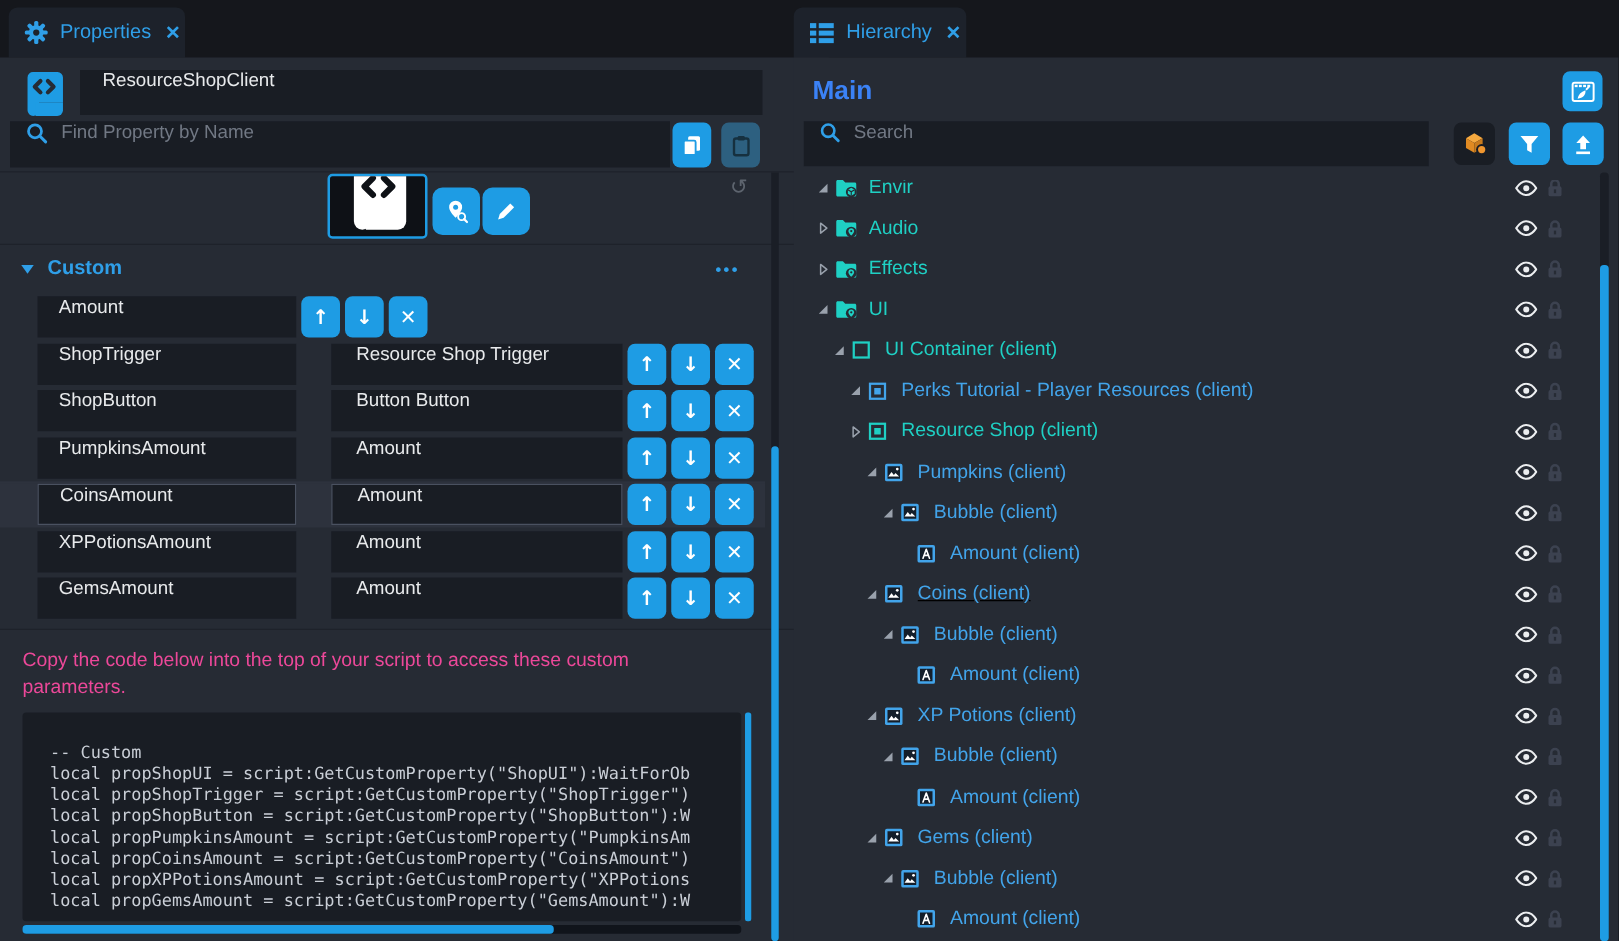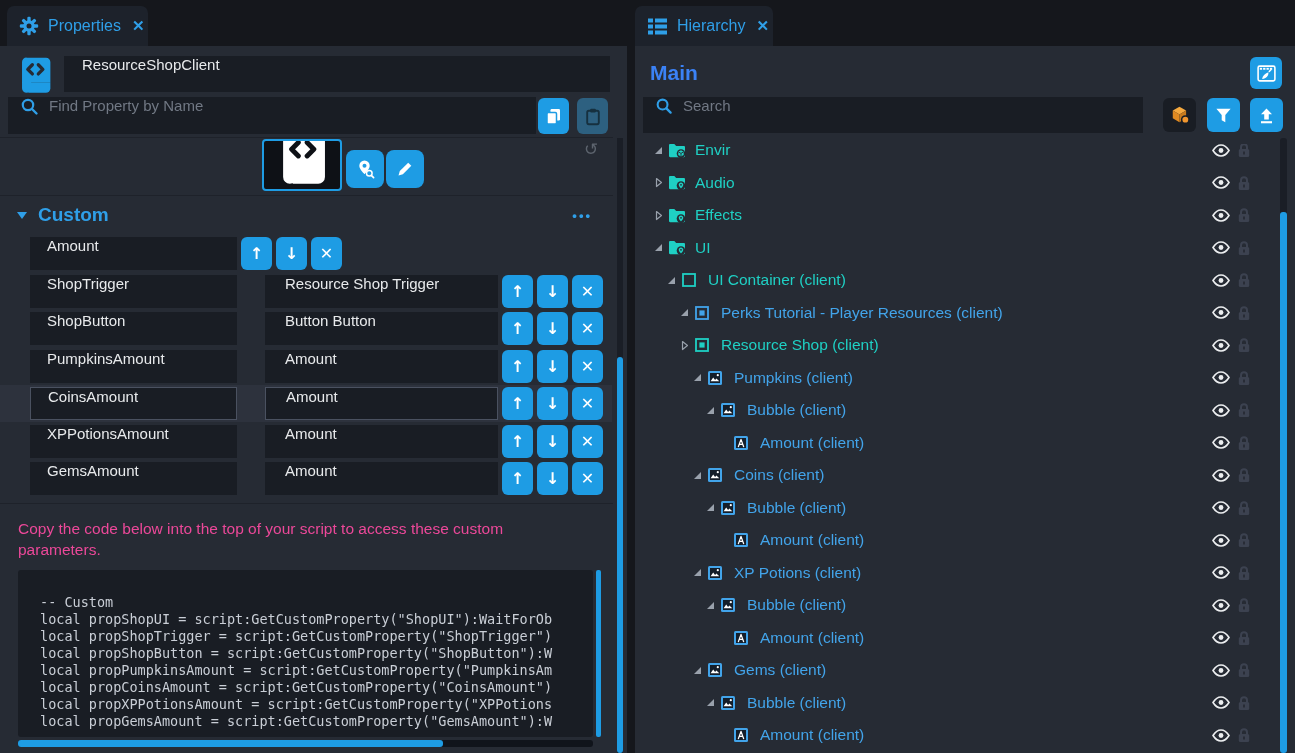--- a/index.html
+++ b/index.html
@@ -7,38 +7,38 @@
   .panel{position:absolute;top:6px;bottom:0;}
   .panel-body{position:absolute;top:40px;left:0;right:0;bottom:0;background:#262b34;}
   
   .tab{position:absolute;top:0;height:40px;background:#1d222b;border-radius:7px 7px 0 0;display:flex;align-items:center;padding:0 12px;gap:9px;box-sizing:border-box;cursor:default;}
   .tab-label{color:#2f9fe8;font-size:16px;}
   .tab-close{color:#2f9fe8;font-size:15px;font-weight:bold;margin-left:2px;}
   
   .field{background:#191d24;border-radius:0;display:flex;align-items:flex-start;color:#e8eaec;font-size:15px;box-sizing:border-box;}
   .ph{color:#717884;}
   
-  .properties{left:0;width:627px;}
+  .properties{left:0;width:627px;padding-left:36px;}
   .properties .tab{left:7px;width:141px;}
   .script-icon{position:absolute;left:13px;top:9px;width:45px;height:42px;color:#1e9ce4;}
   .name-field{position:absolute;left:64px;top:10px;width:546px;height:36px;padding:0 18px;}
   .search-field{position:absolute;left:8px;top:51px;width:528px;height:37px;padding:0 12px;gap:10px;}
   .sqbtn{position:absolute;top:52px;width:31px;height:36px;border:none;border-radius:6px;background:#1e9ce4;display:flex;align-items:center;justify-content:center;padding:0;cursor:pointer;}
   .copy-btn{left:538px;}
   .paste-btn{left:577px;background:#2d6080;}
   .divider{position:absolute;left:0;height:1px;background:#1e222a;}
   .thumb-box{position:absolute;left:262px;top:93px;width:80px;height:52px;background:#0e1116;border:2px solid #1e9ce4;border-radius:4px;overflow:hidden;box-sizing:border-box;}
   .thumb-box svg{position:absolute;left:8px;top:-13px;}
   .roundbtn{position:absolute;width:38px;height:38px;border:none;border-radius:8px;background:#1e9ce4;display:flex;align-items:center;justify-content:center;padding:0;cursor:pointer;}
   .pin-btn{left:346px;top:104px;}
   .pencil-btn{left:386px;top:104px;}
   .reset{position:absolute;left:584px;top:93px;color:#5d646e;font-size:17px;}
   .section-head{position:absolute;left:0;top:154px;width:612px;height:30px;display:flex;align-items:center;}
   .tri-down{width:0;height:0;border-left:5.5px solid transparent;border-right:5.5px solid transparent;border-top:7px solid #2f9fe8;margin-left:17px;}
-  .section-title{color:#2f9fe8;font-size:19px;font-weight:bold;margin-left:11px;}
+  .section-title{color:#2f9fe8;font-size:16px;font-weight:bold;margin-left:11px;}
   .dots{margin-left:auto;margin-right:20px;color:#2f9fe8;font-size:13px;letter-spacing:2px;font-weight:bold;}
   .p-rows{position:absolute;left:0;top:191px;width:612px;}
   .p-row{display:flex;align-items:center;height:33px;margin-bottom:4.5px;padding-left:30px;box-sizing:border-box;}
   .p-row.hl{background:#2d323d;box-shadow:0 -2px 0 #2d323d,0 2px 0 #2d323d;}
   .pname{width:207px;height:33px;padding:0 17px;}
   .pvalue{width:233px;height:33px;padding:0 20px;margin-left:28px;}
   .p-row.hl .pname,.p-row.hl .pvalue{border:1px solid #4a5160;}
   .pbtn{width:31px;height:33px;margin-left:4px;border:none;border-radius:6px;background:#1e9ce4;color:#fff;font-size:16px;font-weight:bold;display:flex;align-items:center;justify-content:center;padding:0;cursor:pointer;font-family:"DejaVu Sans",sans-serif;}
   .pbtn:first-of-type{margin-left:4px;}
   .instructions{position:absolute;left:18px;top:472px;width:560px;color:#ec4899;font-size:15.5px;line-height:21px;}
@@ -582,21 +582,21 @@
                 </svg>
               </span>
               <span class="t-lock">
                 <svg width="14" height="16" viewBox="0 0 14 16">
                   <path d="M4 7.5V5.2a3 3 0 0 1 6 0v2.3" stroke="#3c4250" stroke-width="2" fill="none"></path>
                   <rect x="1.8" y="7" width="10.4" height="8" rx="1.5" fill="#3c4250"></rect>
                   <rect x="6.1" y="9.5" width="1.8" height="3" fill="#262b34"></rect>
                 </svg>
               </span>
             </div>
-            <div class="t-row" style="padding-left: 57px;">
+            <div class="t-row" style="padding-left: 57px; text-decoration: underline;">
               <span class="t-arrow">
                 <svg width="11" height="11" viewBox="0 0 11 11">
                   <polygon points="9,2 9,9 2,9" fill="#99a1ac"></polygon>
                 </svg>
               </span>
               <span class="t-icon blu">
                 <svg width="16" height="16" viewBox="0 0 16 16">
                   <rect x="1" y="1" width="14" height="14" rx="1.5" fill="currentColor"></rect>
                   <rect x="3" y="3" width="10" height="10" fill="#141e2a"></rect>
                   <path d="M3.6 11.2l2.6-3.6 1.9 2.3 1.3-1.5 2.9 2.8z" fill="#fff"></path>

